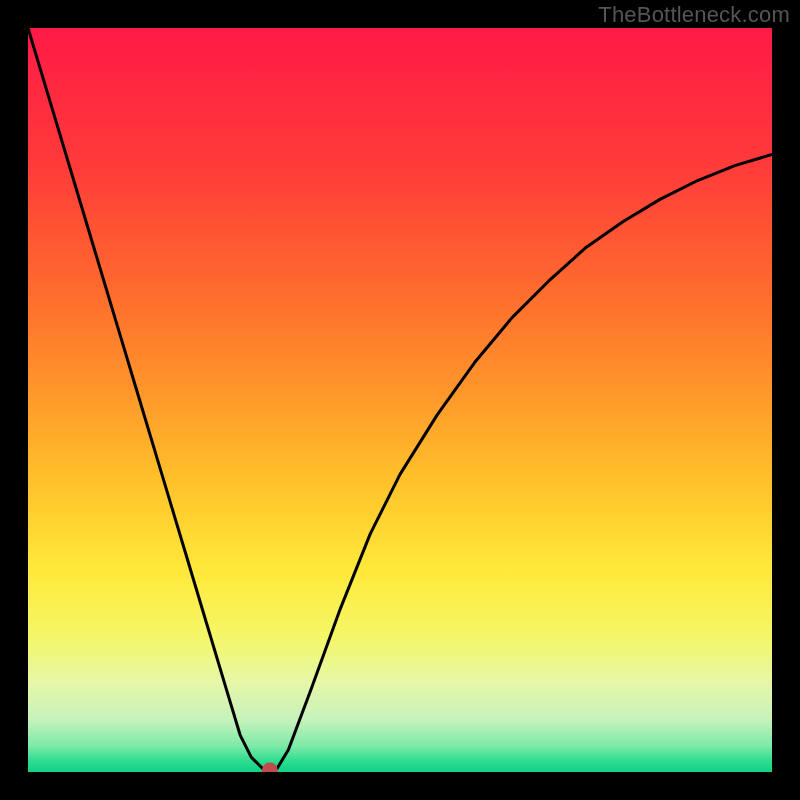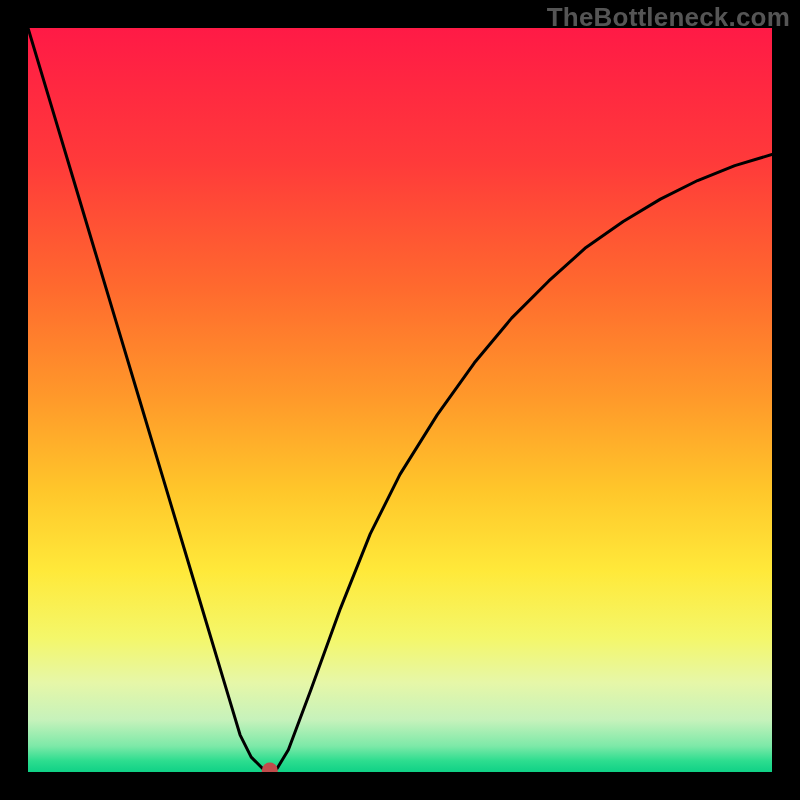--- a/index.html
+++ b/index.html
@@ -15,22 +15,22 @@
     position: relative;
     width: 800px;
     height: 800px;
     background: #000;
   }
   .watermark {
     position: absolute;
     top: 2px;
     right: 10px;
     color: #555;
-    font-size: 26px;
-    font-weight: 700;
+    font-size: 22px;
+    font-weight: 400;
     letter-spacing: 0.2px;
     z-index: 5;
     user-select: none;
   }
   .plot-wrap {
     position: absolute;
     left: 28px;
     top: 28px;
     width: 744px;
     height: 744px;

